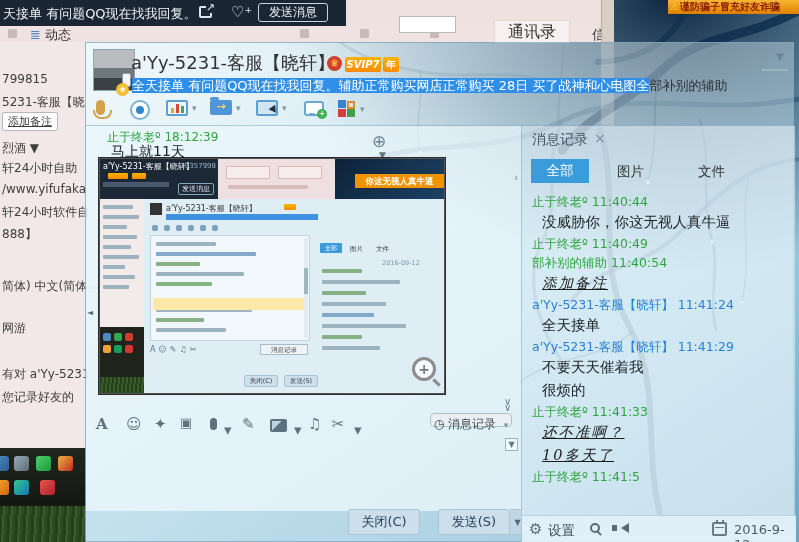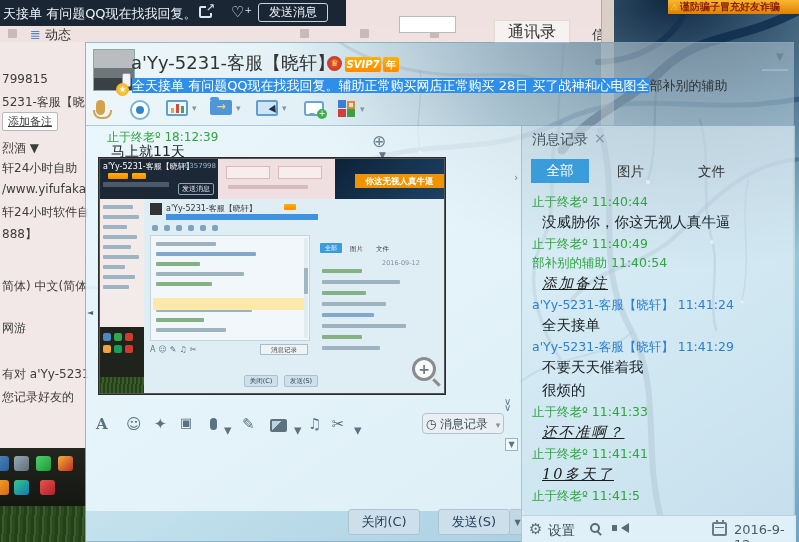--- a/index.html
+++ b/index.html
@@ -137,21 +137,21 @@
   .bar.g{background:#85b185}.bar.b{background:#84a8cc}
   #em-list .bar{margin:6px 0 0 5px}
   #em-right .bar{margin:7px 0 0 6px}
   
   #inputbar{left:0;top:370px;width:435px;height:26px}
   #inputbar .ic{position:absolute;top:2px;color:#5d7280;font-size:15px}
   #fontA{font-family:"DejaVu Serif",serif;font-weight:bold}
   .micbody2{position:absolute;top:5px;width:7px;height:12px;border-radius:4px;background:#5d7280}
   .imgic{position:absolute;top:6px;width:17px;height:13px;border:2px solid #5d7280;border-radius:2px;
     background:linear-gradient(135deg,#bcd4e0 45%,#5d7280 45%)}
-  #histbtn{left:336px;top:0;width:82px;height:21px;background:#e9eff2;border:1px solid #b3c2ca;border-radius:4px;
+  #histbtn{left:344px;top:0;width:82px;height:14px;background:#e9eff2;border:1px solid #b3c2ca;border-radius:4px;
     font-size:12px;color:#3d4b55;text-align:center;line-height:21px}
   
   .bigbtn{position:absolute;top:466px;height:26px;background:rgba(207,224,234,.92);border:1px solid #a9c4d4;border-radius:3px;
     font-size:13px;color:#24415c;text-align:center;line-height:24px}
   #sendwrap-dd{position:absolute;left:424px;top:466px;width:16px;height:26px;background:rgba(195,215,228,.92);
     border:1px solid #a9c4d4;border-left:none;border-radius:0 3px 3px 0;font-size:8px;color:#4c6a80;text-align:center;line-height:26px}
   
   #hpanel{left:435px;top:83px;width:274px;height:417px;background:rgba(233,245,251,.55);border-left:1px solid rgba(140,175,200,.6)}
   #hp-title{left:10px;top:5px;font-size:14px;color:#44545e}
   #hp-close{left:72px;top:4px;font-size:14px;color:#7b919e}
@@ -452,21 +452,20 @@
           <div class="h-name green">止于终老º  11:40:49</div>
           <div class="h-name green">部补别的辅助  11:40:54</div>
           <div class="h-msg script">添加备注</div>
           <div class="h-name blue">a'Yy-5231-客服【晓轩】  11:41:24</div>
           <div class="h-msg">全天接单</div>
           <div class="h-name blue">a'Yy-5231-客服【晓轩】  11:41:29</div>
           <div class="h-msg">不要天天催着我</div>
           <div class="h-msg">很烦的</div>
           <div class="h-name green">止于终老º  11:41:33</div>
           <div class="h-msg script">还不准啊？</div>
-          <div class="h-name green">止于终老º  11:41:41</div>
           <div class="h-msg script">10多天了</div>
           <div class="h-name green">止于终老º  11:41:5</div>
         </div>
       <div class="abs" id="hfooter">
         <span class="abs" id="gear">⚙</span>
         <span class="abs" id="set-label">设置</span>
         <span class="abs" id="searchic"></span>
         <span class="abs" id="spk"></span>
         <span class="abs" id="cal"></span>
         <span class="abs" id="hdate">2016-9-12</span>

